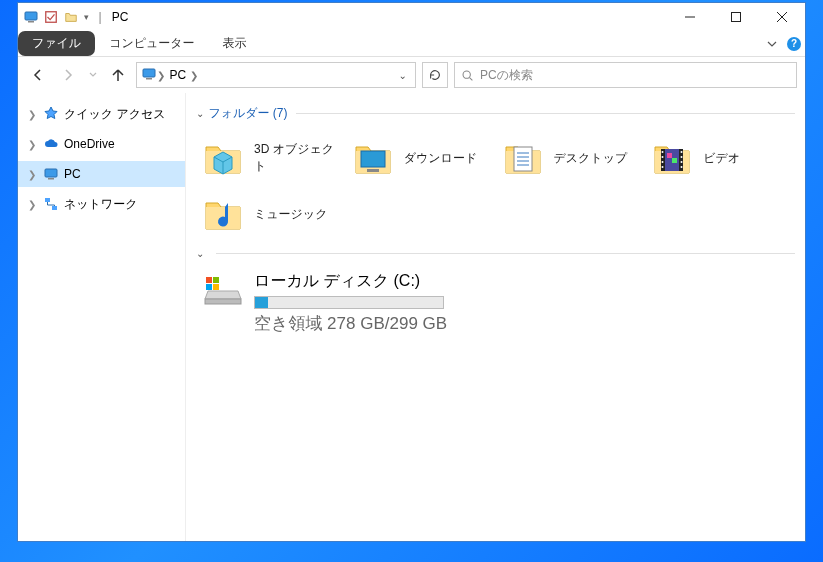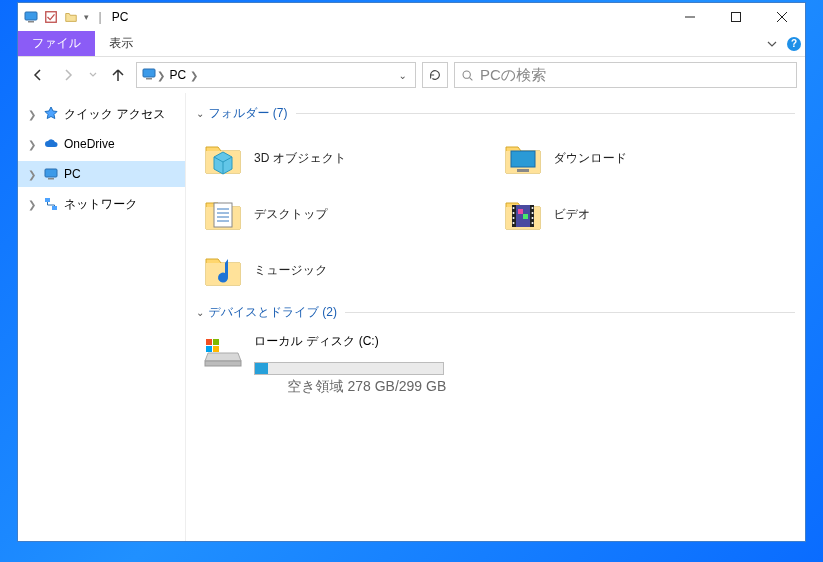--- a/index.html
+++ b/index.html
@@ -10,61 +10,61 @@
   .titlebar-left { display: flex; align-items: center; gap: 2px; padding-left: 4px; }
   .qat-ico { width: 18px; height: 18px; display: inline-flex; align-items: center; justify-content: center; }
   .title-sep { color: #888; margin: 0 6px; }
   .title-text { margin-left: 2px; }
   .titlebar-spacer { flex: 1; }
   .win-controls { display: flex; }
   .win-btn { width: 46px; height: 28px; display: flex; align-items: center; justify-content: center; }
   .win-btn svg { width: 10px; height: 10px; }
   
   .ribbon { height: 26px; display: flex; align-items: stretch; border-bottom: 1px solid #e0e0e0; font-size: 12px; }
-  .ribbon-file { background: #8b5cf6; color: #fff; padding: 0 14px; display: flex; align-items: center; }
+  .ribbon-file { background: #404040; color: #fff; padding: 0 14px; display: flex; align-items: center; border-radius: 7px; }
   .ribbon-tab { padding: 0 14px; display: flex; align-items: center; color: #333; }
   .ribbon-spacer { flex: 1; }
   .ribbon-drop { width: 22px; display: flex; align-items: center; justify-content: center; color: #555; }
   .ribbon-help { width: 22px; display: flex; align-items: center; justify-content: center; color: #fff; }
   .help-circle { width: 14px; height: 14px; border-radius: 50%; background: #1e90e8; color: #fff; font-size: 10px; display: flex; align-items: center; justify-content: center; font-weight: bold; }
   
   .navbar { height: 36px; display: flex; align-items: center; padding: 4px 8px; gap: 6px; }
   .nav-btn { width: 24px; height: 24px; display: flex; align-items: center; justify-content: center; color: #555; }
   .nav-btn.disabled { color: #bbb; }
   .addr-box { flex: 0 0 280px; height: 26px; border: 1px solid #ccc; display: flex; align-items: center; padding: 0 4px; font-size: 12px; }
   .addr-crumb { padding: 0 4px; }
   .addr-sep { color: #777; font-size: 10px; }
   .addr-spacer { flex: 1; }
   .addr-drop { color: #555; padding: 0 4px; font-size: 10px; }
   .refresh-btn { width: 26px; height: 26px; border: 1px solid #ccc; display: flex; align-items: center; justify-content: center; }
-  .search-box { flex: 1; height: 26px; border: 1px solid #ccc; display: flex; align-items: center; padding: 0 6px; font-size: 15px; color: #888; gap: 6px; }
+  .search-box { flex: 1; height: 26px; border: 1px solid #ccc; display: flex; align-items: center; padding: 0 6px; font-size: 12px; color: #888; gap: 6px; }
   
   .body { flex: 1; display: flex; overflow: hidden; }
   .nav-pane { width: 168px; border-right: 1px solid #eee; padding-top: 8px; font-size: 12px; }
   .tree-item { display: flex; align-items: center; height: 26px; padding-left: 10px; gap: 4px; }
   .tree-item.selected { background: #cce8ff; }
   .tree-exp { width: 10px; color: #888; font-size: 10px; }
   .tree-ico { width: 18px; height: 18px; display: flex; align-items: center; justify-content: center; }
   
   .content { flex: 1; overflow: auto; padding: 6px 10px; font-size: 12px; }
   .group-header { display: flex; align-items: center; color: #1a5fb4; margin: 6px 0 8px 0; }
   .group-header .chev { margin-right: 4px; font-size: 10px; color: #555; }
   .group-line { flex: 1; height: 1px; background: #e0e0e0; margin-left: 8px; }
-  .folder-grid { display: grid; grid-template-columns: 1fr 1fr; }
+  .folder-grid { display: grid; grid-template-columns: 1fr 1fr 1fr 1fr; }
   .folder-item { display: flex; align-items: center; height: 56px; gap: 10px; padding-left: 6px; }
   .folder-icon { width: 42px; height: 42px; position: relative; }
   .folder-label { font-size: 12px; color: #222; }
   .drive-grid { display: grid; grid-template-columns: 1fr 1fr; gap: 0 20px; }
   .drive-item { display: flex; gap: 10px; padding: 4px 6px; }
   .drive-icon { width: 42px; height: 36px; }
   .drive-info { flex: 1; }
-  .drive-name { font-size: 12px; margin-bottom: 12px; }
+  .drive-name { font-size: 16px; margin-bottom: 4px; }
   .drive-bar { width: 100%; max-width: 190px; height: 13px; border: 1px solid #bcbcbc; background: #eaeaea; position: relative; margin-bottom: 3px; }
   .drive-bar-fill { position: absolute; left: 0; top: 0; bottom: 0; background: #26a0da; }
-  .drive-free { font-size: 14px; color: #666; text-align: center; }
+  .drive-free { font-size: 17px; color: #666; }
   
   .statusbar { height: 24px; border-top: 1px solid #e0e0e0; display: flex; align-items: center; font-size: 11px; padding: 0 8px; }
   .status-spacer { flex: 1; }
   .view-btn { width: 22px; height: 18px; border: 1px solid #ccc; margin-left: 3px; display: flex; align-items: center; justify-content: center; }
   .view-btn.active { background: #cce8ff; border-color: #7ab8e8; }
 </style>
 </head>
 <body>
 
 <div class="window">
@@ -108,20 +108,21 @@
           <svg viewBox="0 0 10 10">
             <line x1="0" y1="0" x2="10" y2="10" stroke="#222" stroke-width="1"></line>
             <line x1="10" y1="0" x2="0" y2="10" stroke="#222" stroke-width="1"></line>
           </svg>
         </div>
     </div>
   </div>
 
   <div class="ribbon">
     <div class="ribbon-file">ファイル</div>
+    <div class="ribbon-tab">コンピューター</div>
     <div class="ribbon-tab">表示</div>
     <div class="ribbon-spacer"></div>
     <div class="ribbon-drop">
         <svg width="10" height="10" viewBox="0 0 10 10">
           <path d="M1 3 L5 7 L9 3" fill="none" stroke="#555" stroke-width="1.2"></path>
         </svg>
       </div>
     <div class="ribbon-help">
         <span class="help-circle">?</span>
       </div>
@@ -283,21 +284,20 @@
                 <path d="M4 10 h12 l3 4 h19 v22 h-34 z" fill="#ffd66e" stroke="#d6a82a"></path>
                 <path d="M4 14 h34 v22 h-34 z" fill="#ffe29a"></path>
                 <path d="M26 10 v18 a5 5 0 1 1 -3 -4 V14" fill="#1e74d6"></path>
               </svg></span>
             <span class="folder-label">ミュージック</span>
           </div>
         </div>
 
       <div class="group-header">
         <span class="chev">⌄</span>
-        <span>デバイスとドライブ (2)</span>
         <span class="group-line"></span>
       </div>
       <div class="drive-grid" id="drive-grid">
           <div class="drive-item">
             <span class="drive-icon"><svg viewBox="0 0 42 36" width="42" height="36">
                 <path d="M6 20 h30 l3 8 h-36 z" fill="#d8d8d8" stroke="#aaa"></path>
                 <rect x="3" y="28" width="36" height="5" fill="#bcbcbc" stroke="#999"></rect>
                 <rect x="4" y="6" width="6" height="6" fill="#f25022"></rect>
                 <rect x="11" y="6" width="6" height="6" fill="#7fba00"></rect>
                 <rect x="4" y="13" width="6" height="6" fill="#00a4ef"></rect>

